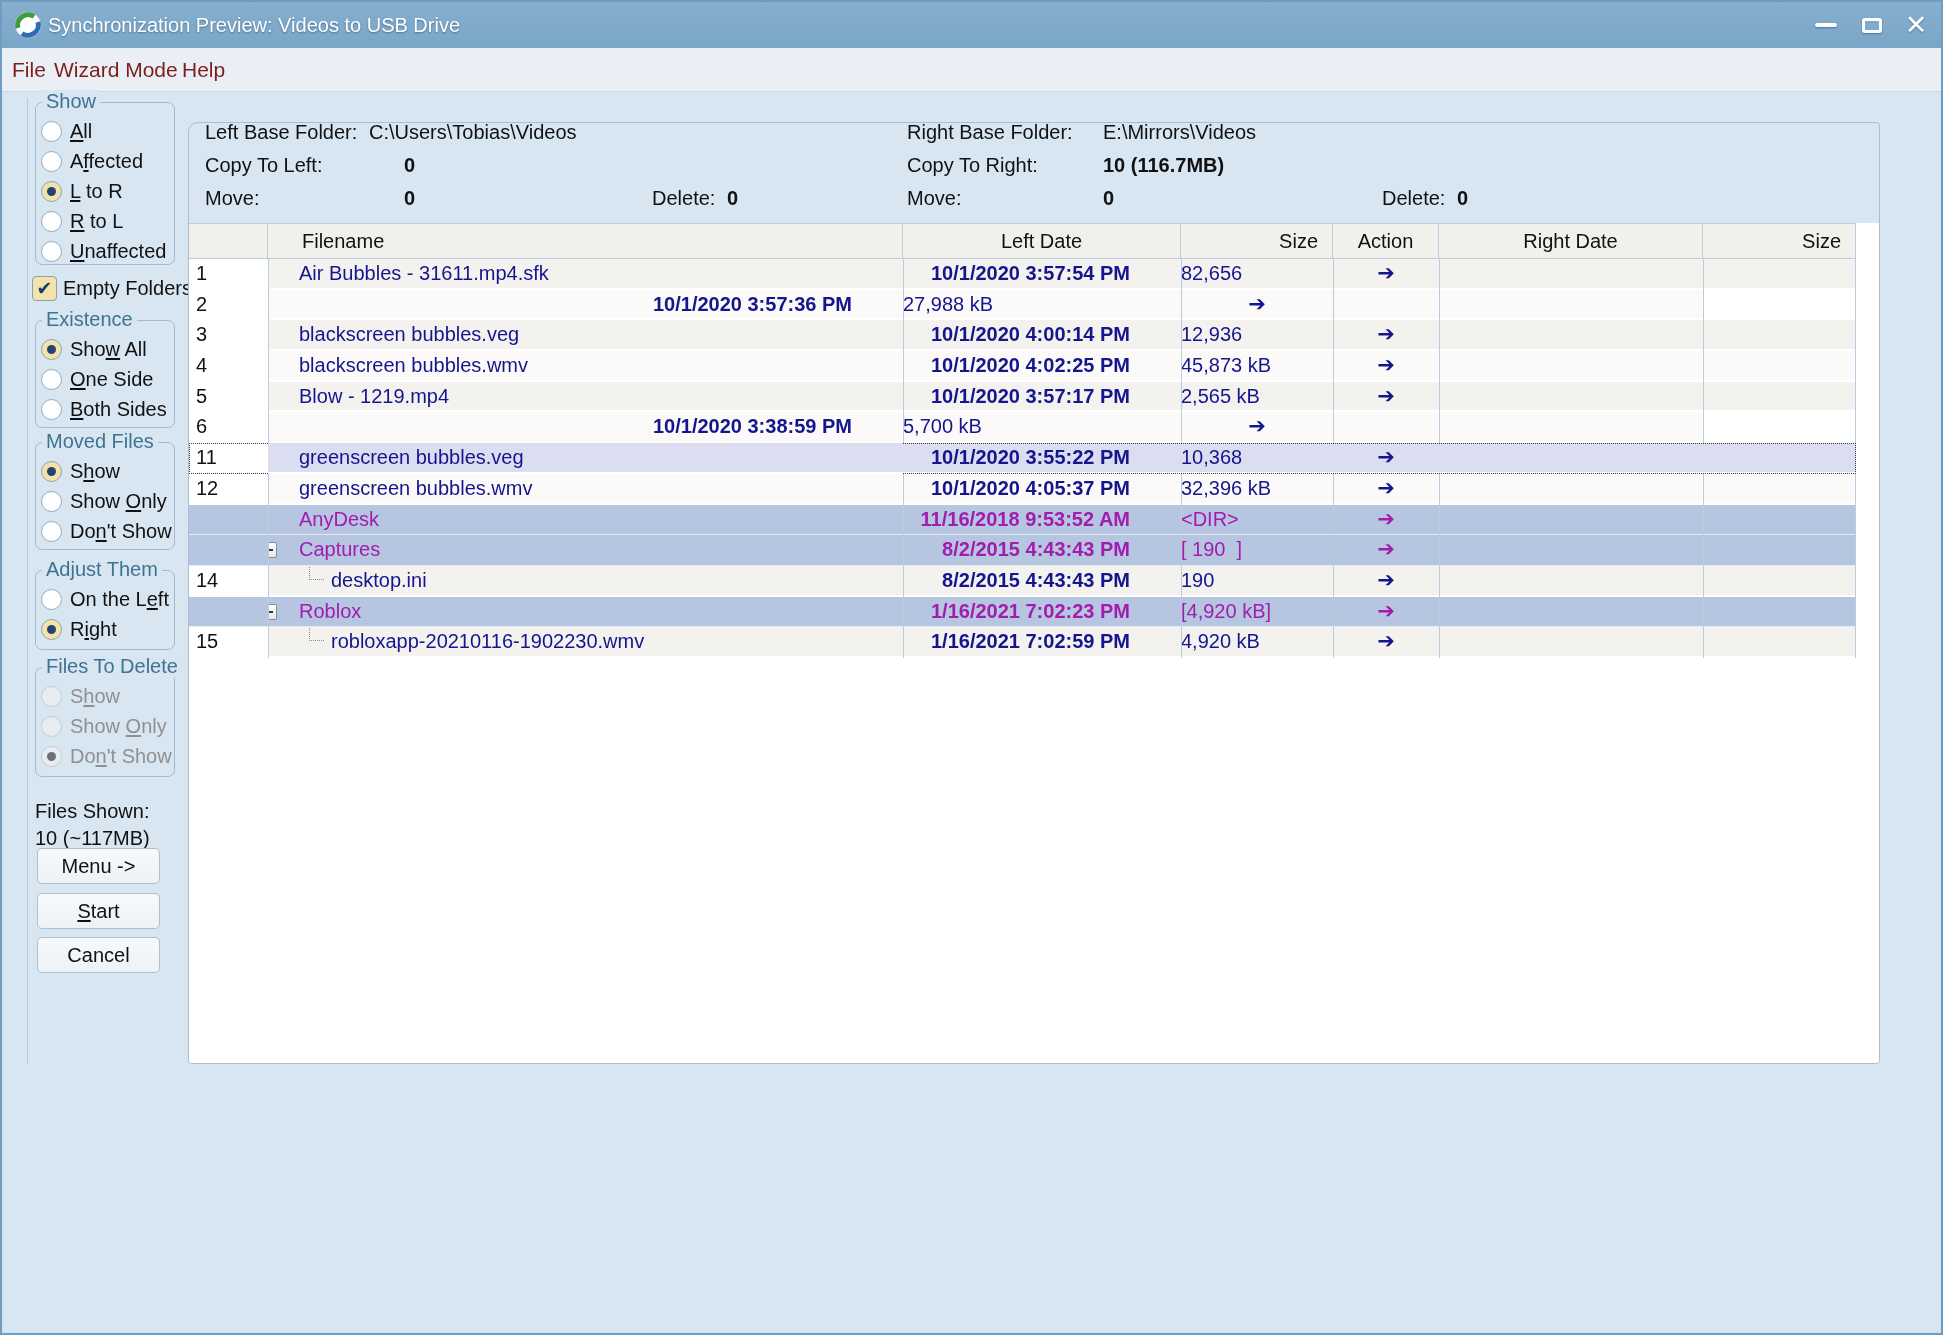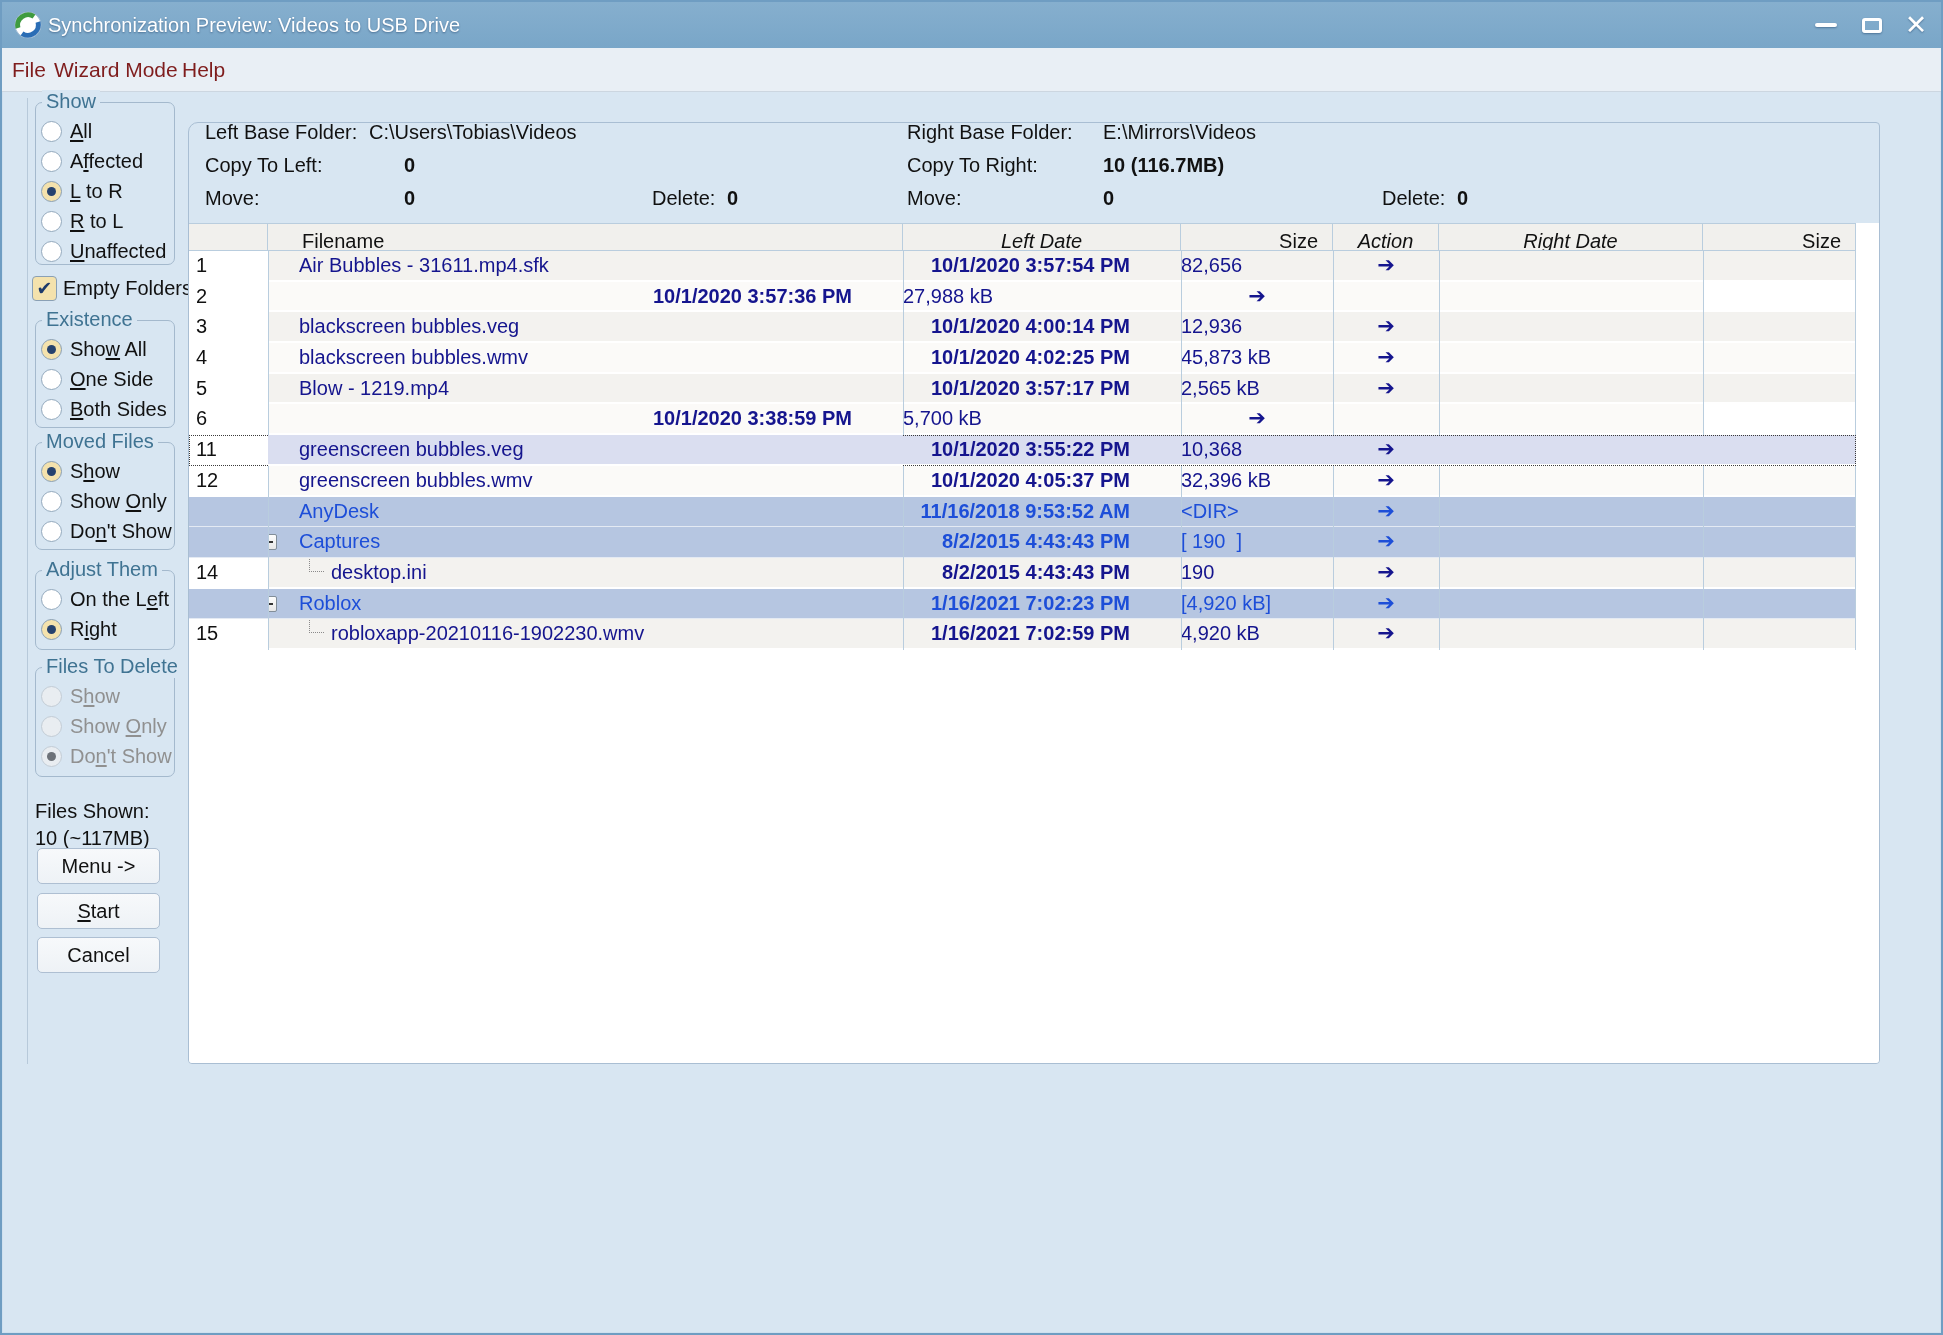--- a/index.html
+++ b/index.html
@@ -65,35 +65,35 @@
   .stat { position:absolute; height:26px; line-height:26px; white-space:pre; font-size:20px; }
   .stat.b { font-weight:bold; }
 
   
   .frame { position:absolute; left:186px; top:120px; width:1692px; height:942px;
            border:1px solid #a9bed3; border-radius:10px 4px 4px 4px; }
   .tablewrap { position:absolute; left:0; top:100px; width:1690px; height:840px;
                background:#fff; border-radius:0 0 3px 3px; overflow:hidden; }
 
   .thead { display:grid; grid-template-columns:79px 635px 278px 152px 106px 264px 153px;
-           width:1667px; height:28px; border-top:1px solid #b9cdde; border-bottom:1px solid #b9cdde; }
+           width:1667px; height:36px; border-top:1px solid #b9cdde; border-bottom:1px solid #b9cdde; }
   .th { background:#f1f0ed; border-right:1px solid #b9cdde; font-size:20px; line-height:34px;
         white-space:nowrap; overflow:hidden; }
   .th.c-name { padding-left:34px; }
-  .th.c-date, .th.c-rdate, .th.c-act { text-align:center;font-style:italic; }
+  .th.c-date, .th.c-rdate, .th.c-act { text-align:center; }
   .th.c-size, .th.c-rsize { text-align:right; padding-right:14px; }
 
   .tbody { position:relative; width:1667px; }
   .trow { display:grid; grid-template-columns:79px 635px 278px 152px 106px 264px 153px;
           height:30.7px; position:relative; }
   .c { line-height:28px; white-space:pre; overflow:hidden; border-bottom:2px solid #fff; }
   .trow.shade  { --rowbg:#f3f2ef; } .trow.lite { --rowbg:#fbfaf8; }
   .trow.file .c { background:var(--rowbg); color:#15158e; }
   .trow.file .c.num { background:#fff; color:#111; }
-  .trow.folder .c { background:#b6c6e1; color:#1d4ed8; border-bottom:1px solid #e4eaf3; }
+  .trow.folder .c { background:#b6c6e1; color:#a21caf; border-bottom:1px solid #e4eaf3; }
   .trow.selected .c { background:#dadef0; }
   .trow.selected { outline:1px dotted #3a3a3a; outline-offset:-1px; z-index:3; }
   .c.num  { padding-left:7px; }
   .c.name { padding-left:31px; position:relative; }
   .trow.child .c.name { padding-left:63px; }
   .c.date, .c.rdate { text-align:right; padding-right:51px;font-weight:bold; }
   .c.size { text-align:left; padding-right:46px; }
   .c.size.plain { padding-right:82px; }
   .c.act { text-align:center; font-family:"DejaVu Sans",sans-serif; font-weight:bold; font-size:21px; }
   .exp { position:absolute; left:-7px; top:7px; width:16px; height:16px; background:linear-gradient(#fdfdfd,#e7e7e7);

